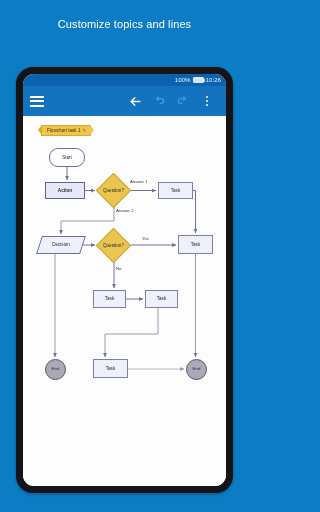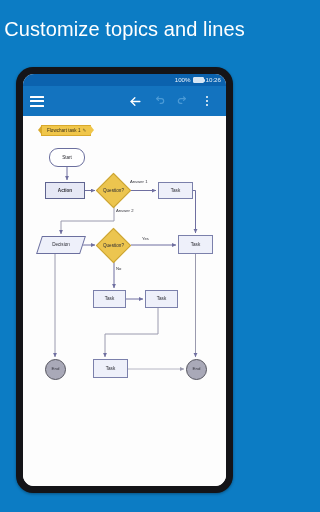--- a/index.html
+++ b/index.html
@@ -5,21 +5,21 @@
   * { margin:0; padding:0; box-sizing:border-box; }
   html,body { width:249px; height:512px; overflow:hidden; }
   body {
     background:#0c7cc4;
     font-family:"Liberation Sans", sans-serif;
     position:relative;
   }
   .headline {
     position:absolute; top:18px; left:0; width:249px;
     text-align:center; color:#ffffff;
-    font-size:20px; letter-spacing:.1px; font-weight:400;
+    font-size:11px; letter-spacing:.1px; font-weight:400;
   }
   
   .phone {
     position:absolute; left:16px; top:67px;
     width:217px; height:426px;
     background:#141418;
     border-radius:17px;
     box-shadow:0 1px 3px rgba(0,0,0,.35);
   }
   .screen {

